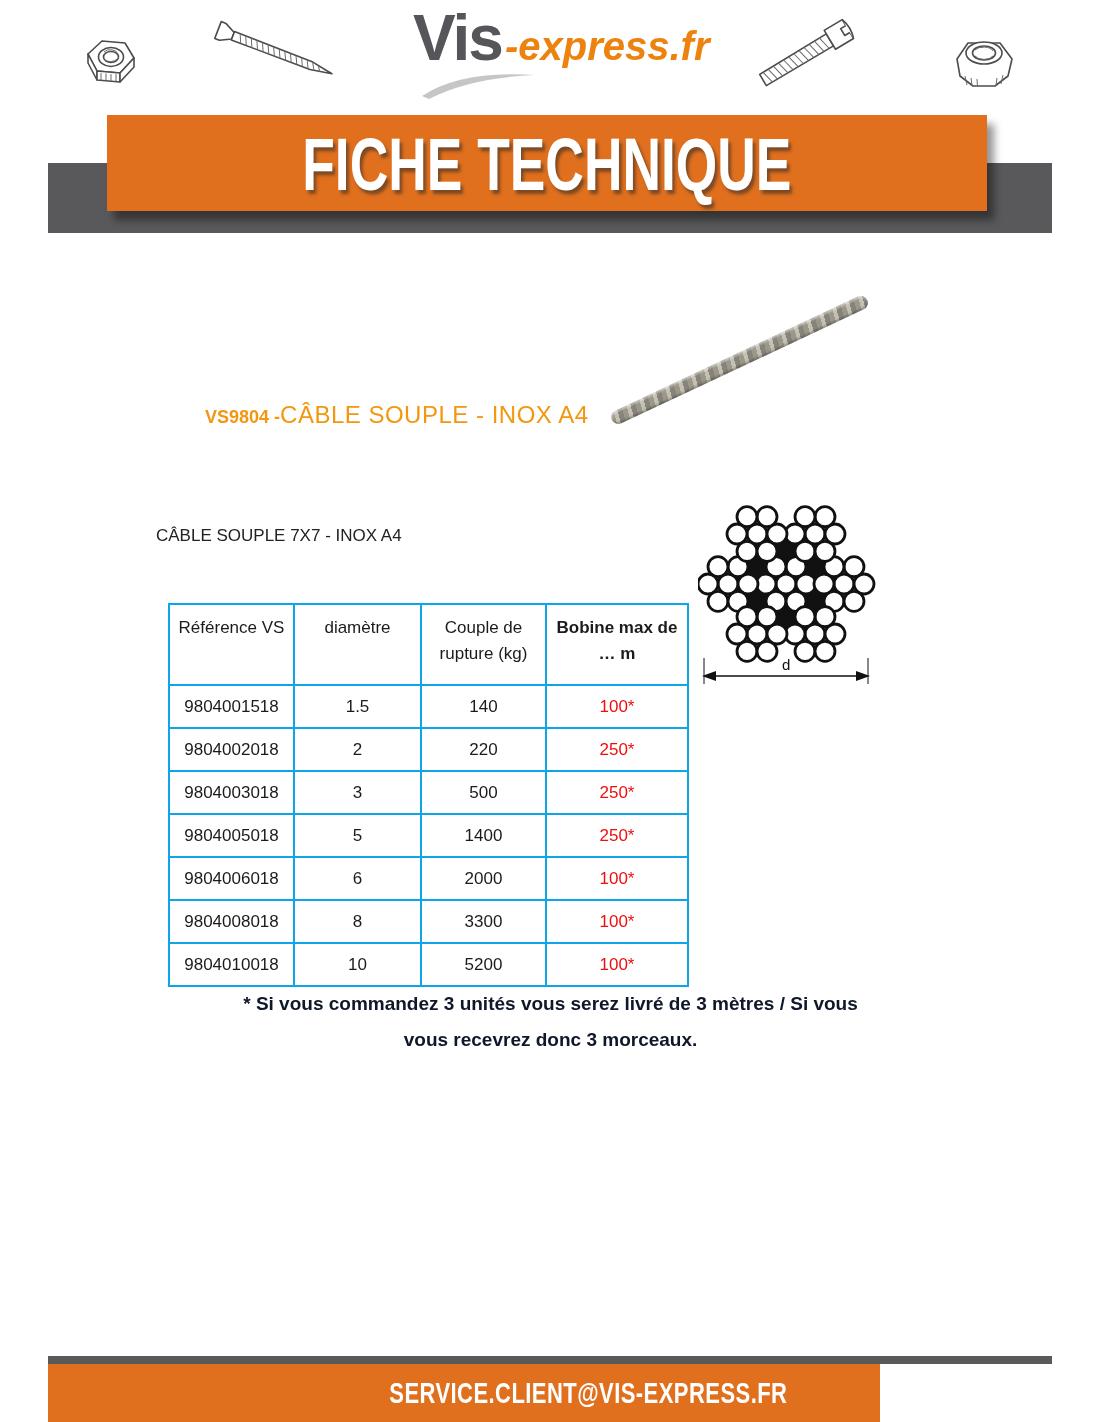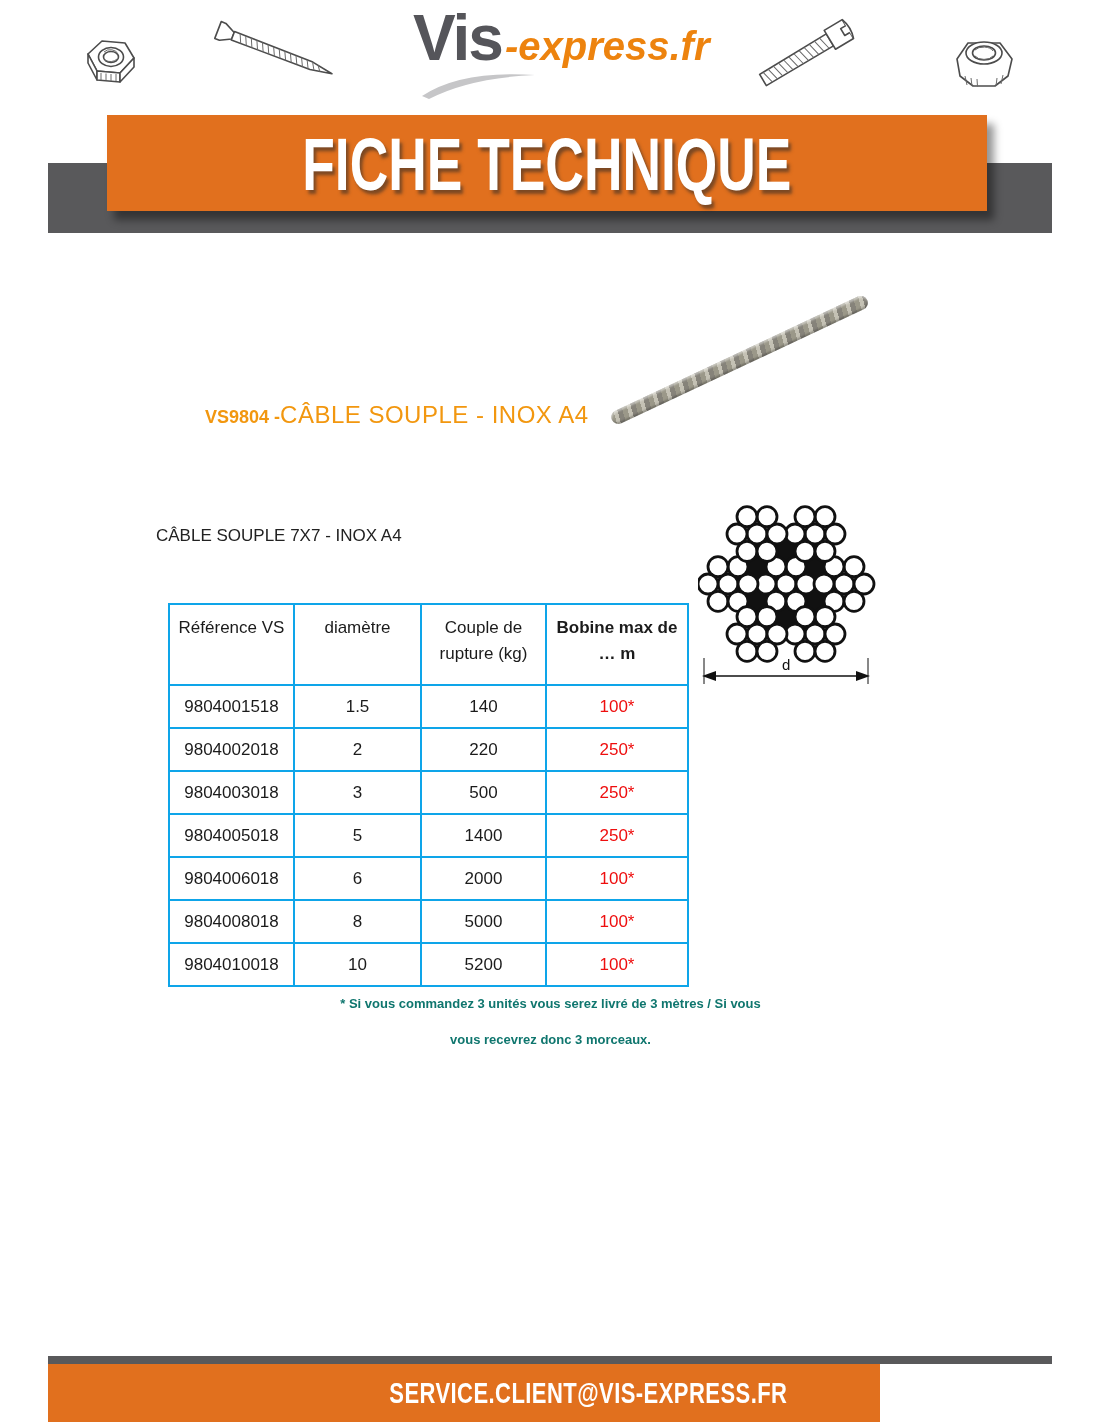--- a/index.html
+++ b/index.html
@@ -64,21 +64,21 @@
   .cross-section svg{display:block;width:100%;height:100%;}
   .wire{fill:#ffffff;stroke:#111111;stroke-width:2.8;}
   .dim-line{stroke:#111111;stroke-width:1.5;}
   .dim-ext{stroke:#111111;stroke-width:1;}
   .dim-arrow{fill:#111111;}
   .dim-text{font-family:"Liberation Sans",sans-serif;font-size:15px;fill:#111111;}
 
   
   .order-note{
     position:absolute;left:98px;top:988px;width:905px;text-align:center;
-    color:#0f766e;font-weight:bold;font-size:13px;line-height:31px;
+    color:#0f172a;font-weight:bold;font-size:19px;line-height:31px;
   }
   .order-note .line3{margin-top:5px;}
 
   
   .footer-gray{position:absolute;left:48px;top:1356px;width:1004px;height:8px;background:#59595b;}
   .footer-bar{position:absolute;left:48px;top:1364px;width:832px;height:58px;background:#e1701e;}
   .footer-email{
     position:absolute;right:93px;top:50%;transform:translateY(-50%) scale(0.88,1.15);
     transform-origin:right center;color:#ffffff;font-size:25px;font-weight:800;
     letter-spacing:0.5px;white-space:nowrap;
@@ -219,21 +219,21 @@
     <tr>
       <td>9804006018</td>
       <td>6</td>
       <td>2000</td>
       <td class="bobine">100*</td>
     </tr>
 
     <tr>
       <td>9804008018</td>
       <td>8</td>
-      <td>5000</td>
+      <td>3300</td>
       <td class="bobine">100*</td>
     </tr>
 
     <tr>
       <td>9804010018</td>
       <td>10</td>
       <td>5200</td>
       <td class="bobine">100*</td>
     </tr>
   </tbody>

